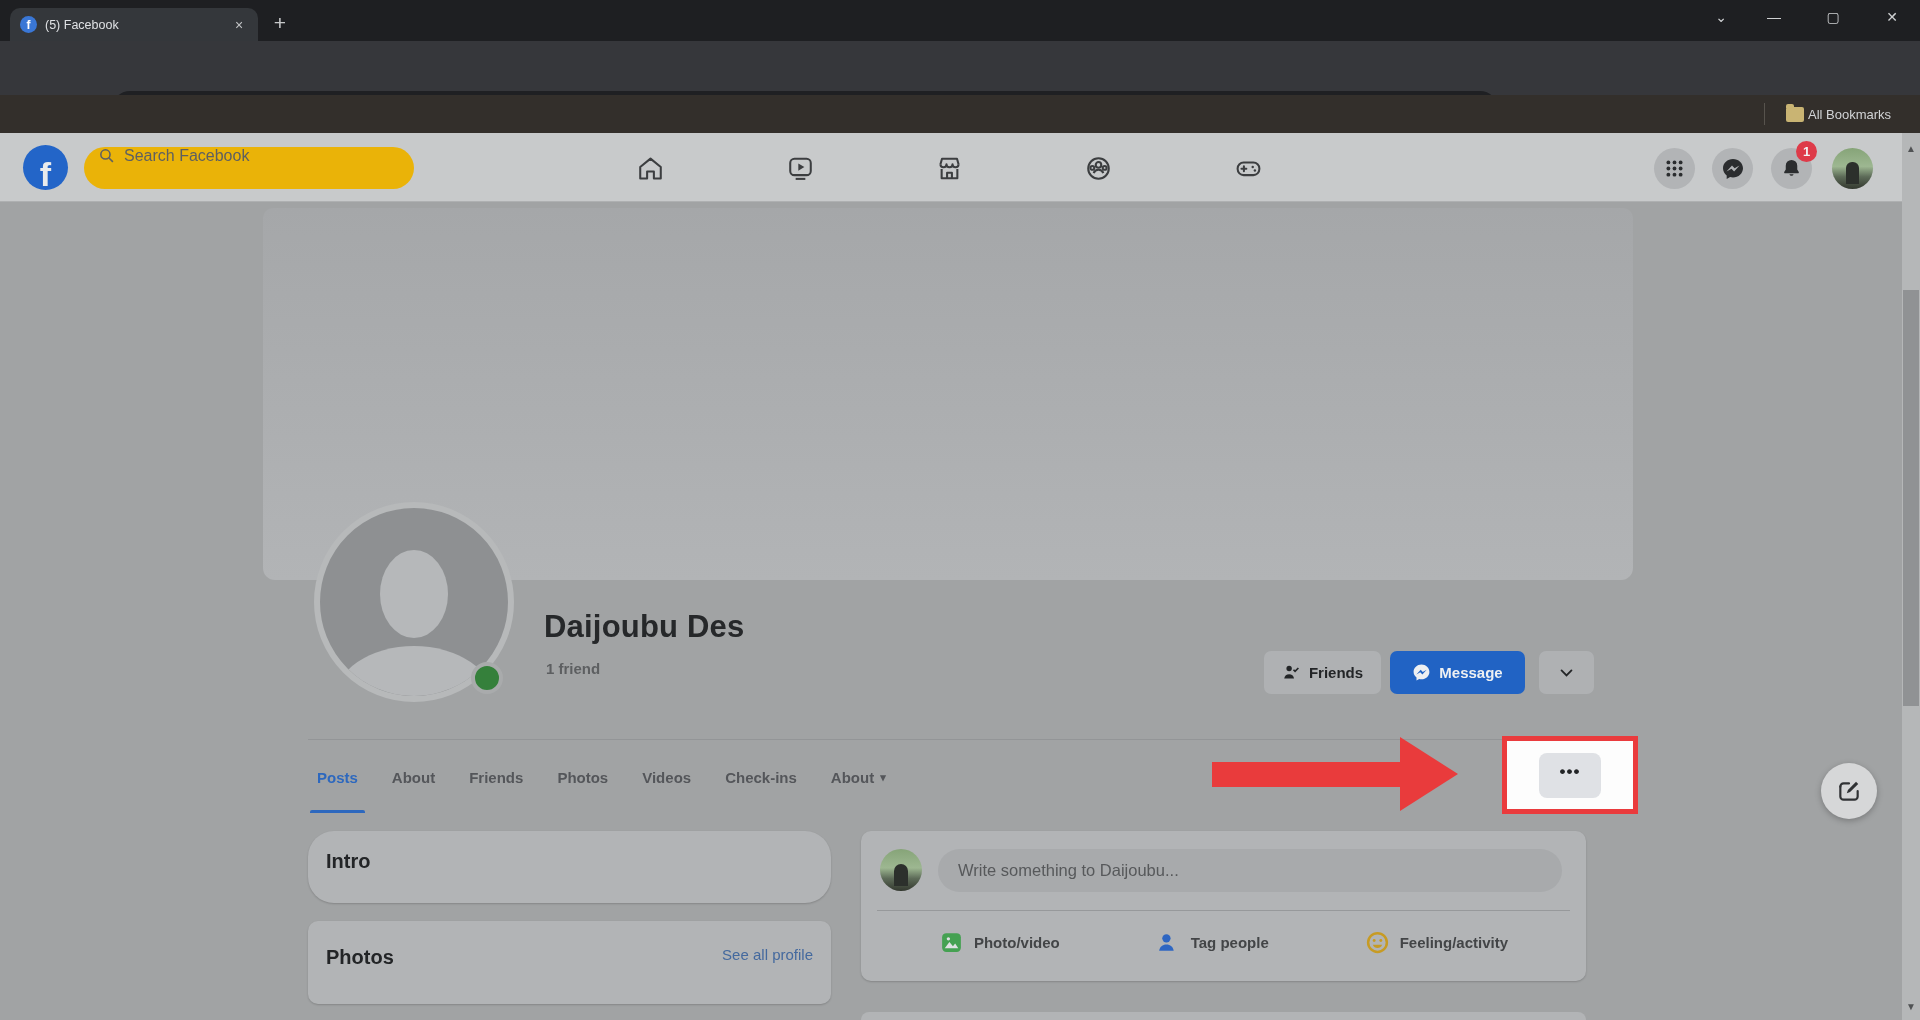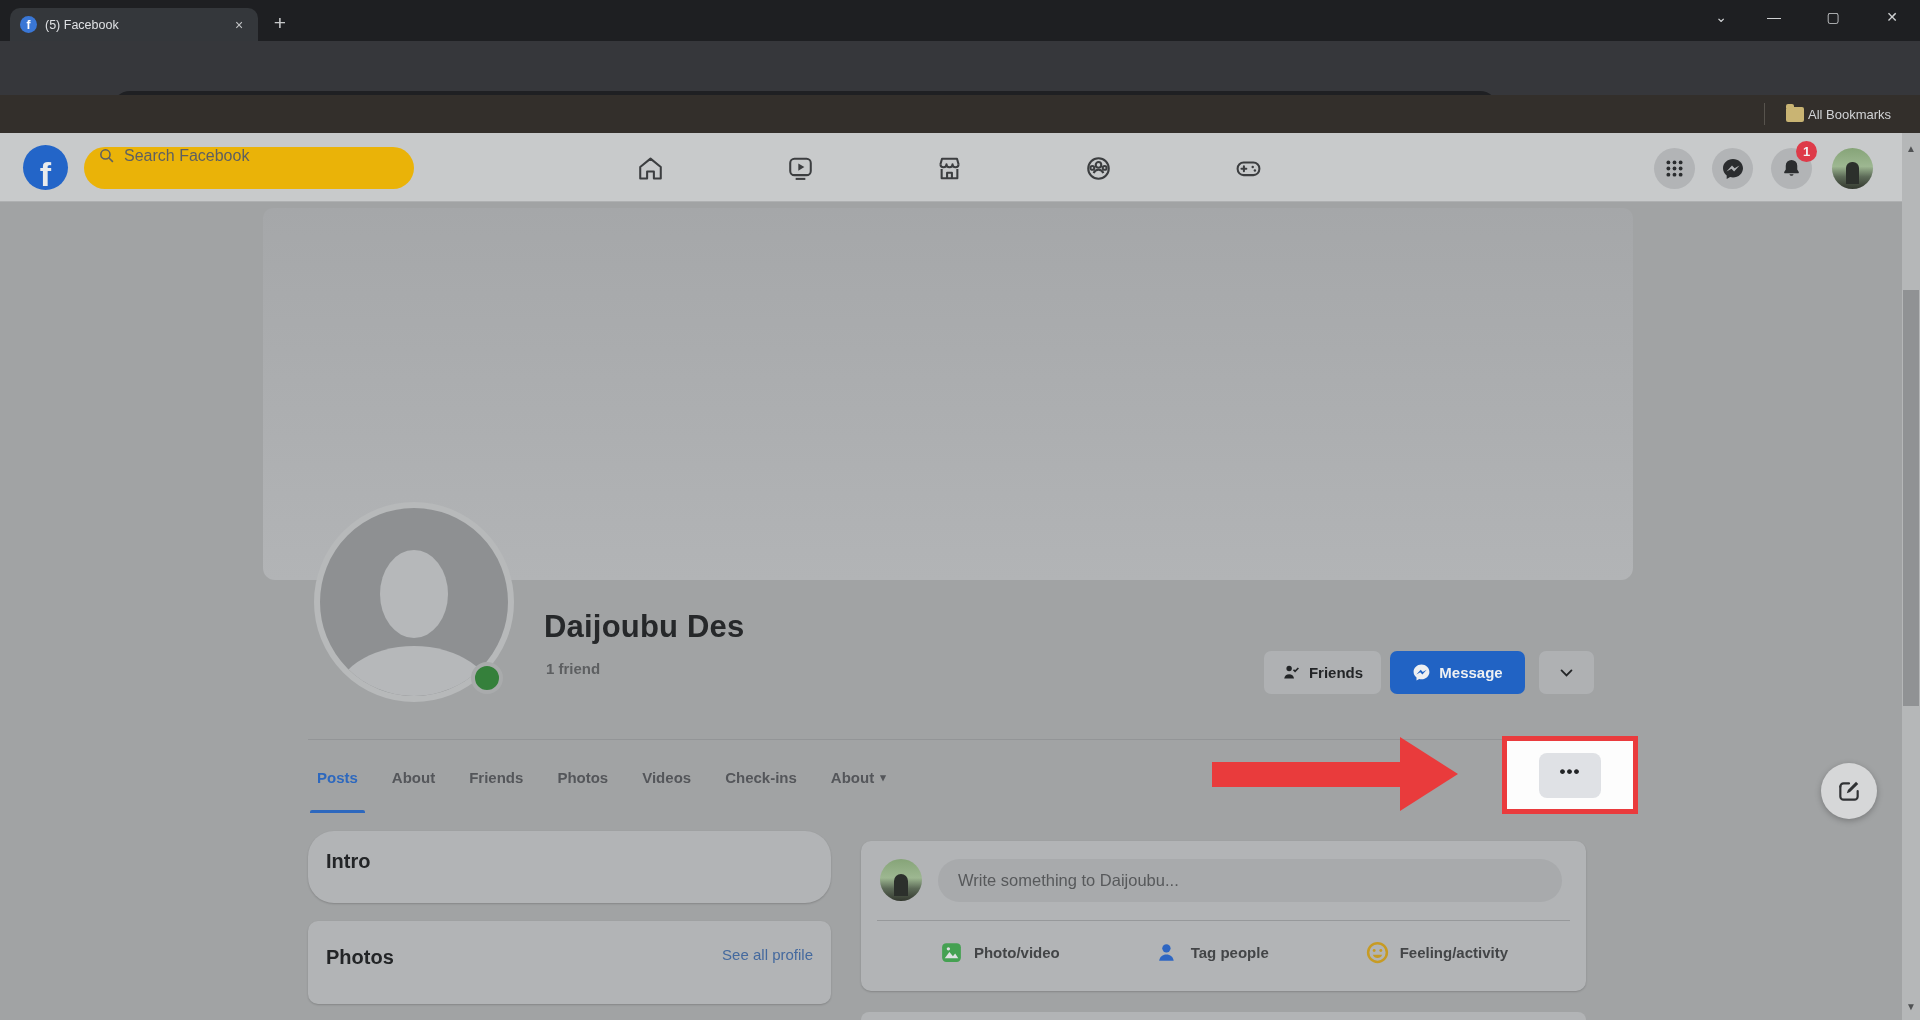--- a/index.html
+++ b/index.html
@@ -109,21 +109,21 @@
                       font-size:17px; font-weight:bold; letter-spacing:1px; display:flex;
                       align-items:center; justify-content:center; padding-bottom:6px; }
 
   .card { background:#b2b4b6; border-radius:10px; box-shadow:0 1px 2px rgba(0,0,0,.18); }
   #intro-card { left:308px; top:698px; width:523px; height:72px; padding:19px 18px;border-radius:26px; }
   .card-title { font-size:20px; font-weight:bold; color:#232527; }
   #photos-card { left:308px; top:788px; width:523px; height:83px; padding:25px 18px;
                  display:flex; justify-content:space-between; align-items:flex-start; }
   #see-all-photos { font-size:15px; color:#44699e; }
 
-  #composer-card { left:861px; top:698px; width:725px; height:150px; padding:16px;margin-top:10px; }
+  #composer-card { left:861px; top:698px; width:725px; height:150px; padding:16px; }
   #composer-avatar { position:absolute; left:19px; top:18px; width:42px; height:42px; border-radius:50%;
                      background:linear-gradient(180deg,#86a478 0%,#9db791 45%,#5d6b58 70%,#33382f 100%); }
   #composer-avatar::after { content:""; position:absolute; left:14px; top:15px; width:14px; height:22px;
                             border-radius:7px 7px 0 0; background:#2c302c; }
   #composer-input { position:absolute; left:77px; top:18px; width:624px; height:43px; border-radius:22px;
                     background:#a8aaac; display:flex; align-items:center; padding:0 20px;
                     color:#57595b; font-size:16.5px; }
   #composer-divider { position:absolute; left:16px; right:16px; top:79px; height:1px; background:#97999b; }
   #composer-actions { position:absolute; left:0; top:80px; width:725px; height:62px;
                       display:flex; align-items:center; justify-content:space-around; padding:0 30px; }

